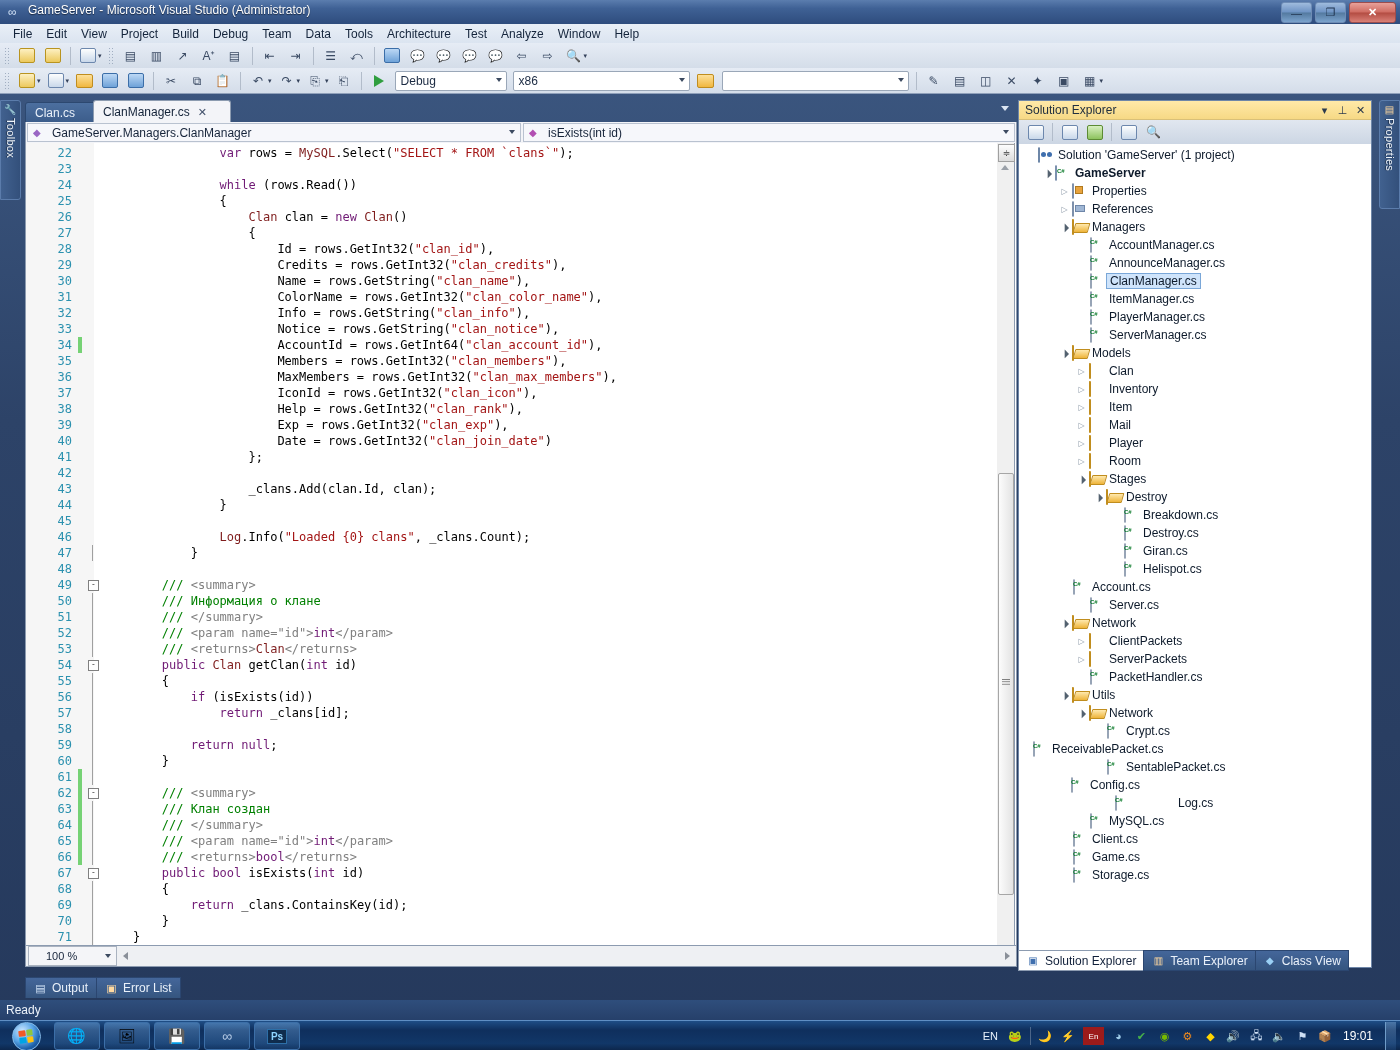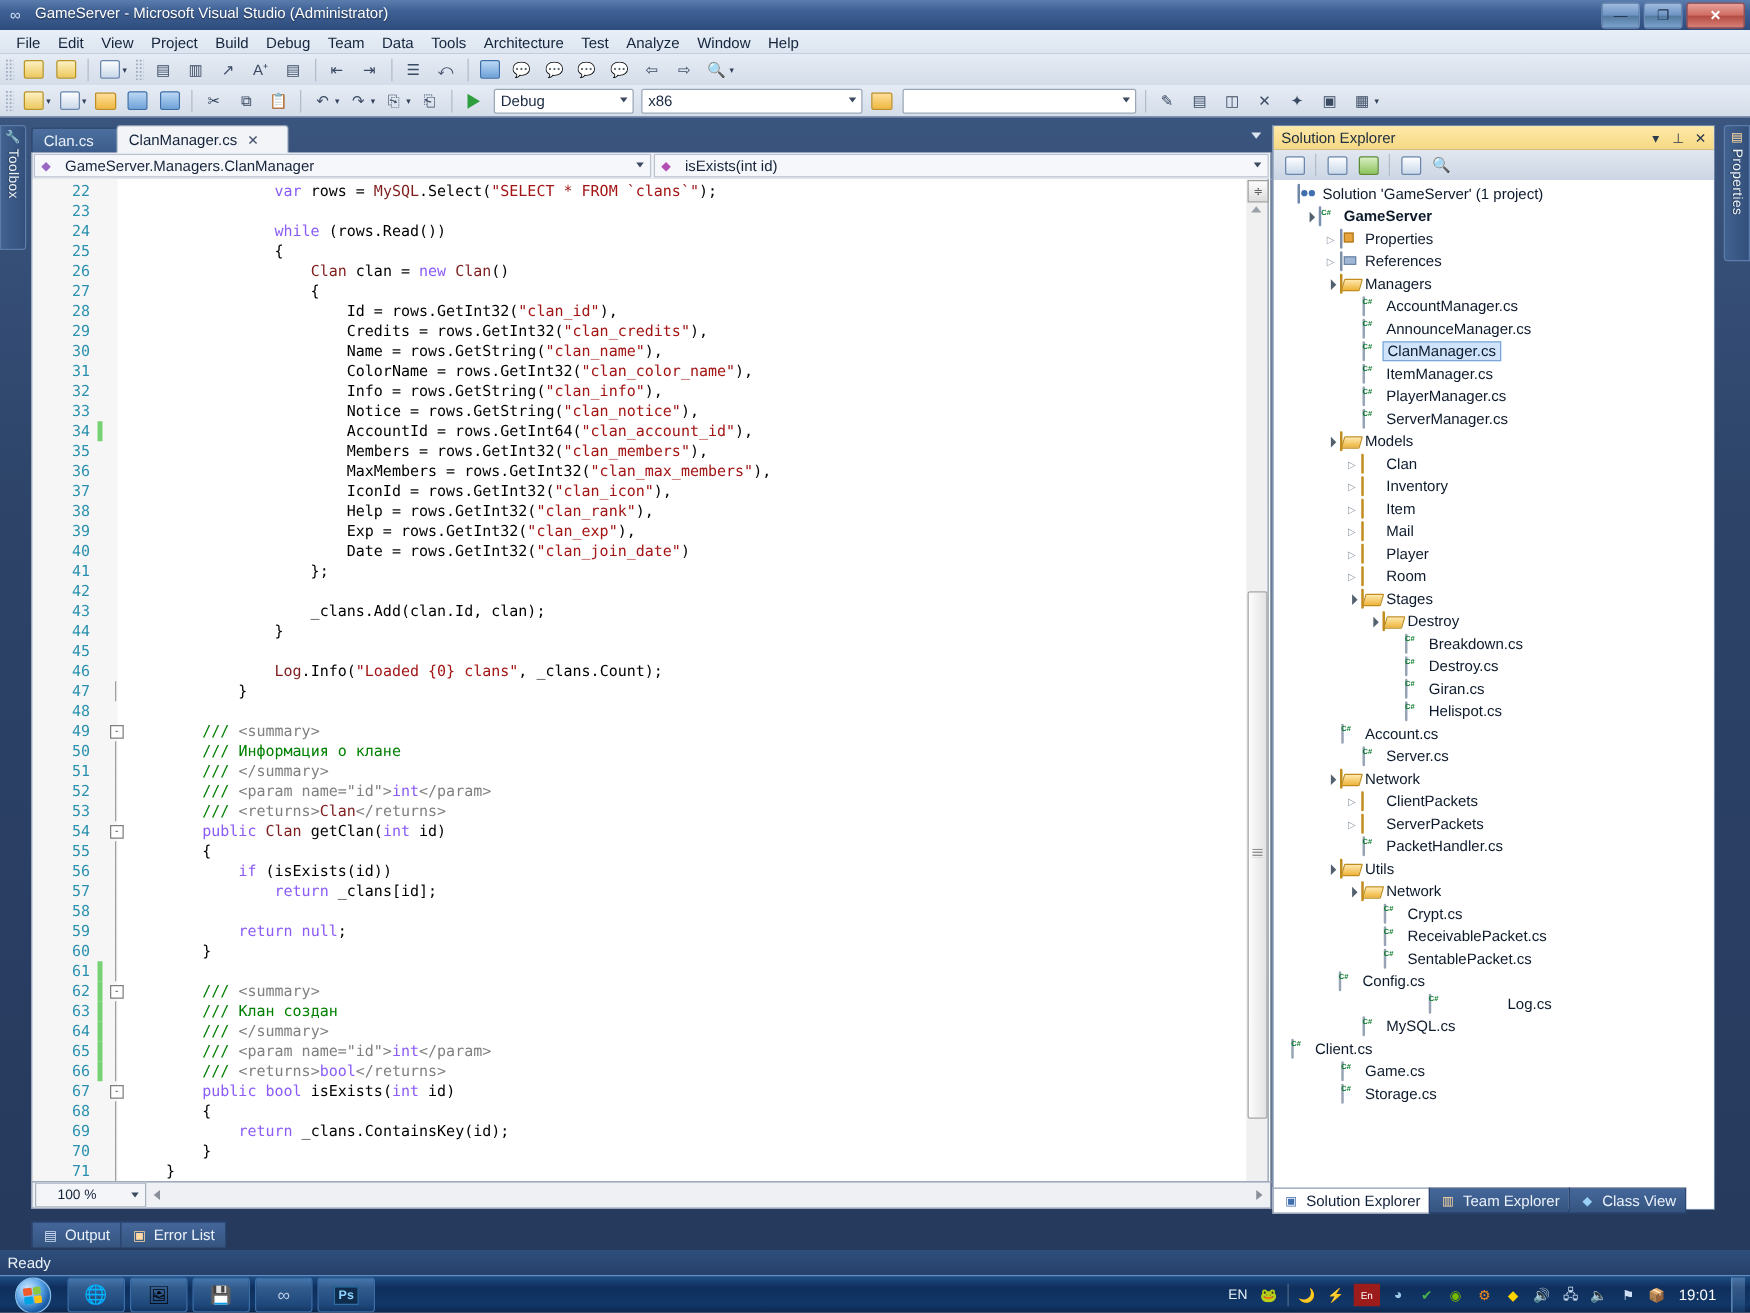--- a/index.html
+++ b/index.html
@@ -100,21 +100,21 @@
   .codelines{position:absolute;left:0;top:2px;width:960px;
     font-family:"DejaVu Sans Mono","Liberation Mono",monospace;font-size:12px;line-height:16px;}
   .cl{position:relative;height:16px;white-space:pre;}
   .ln{position:absolute;left:0;width:46px;text-align:right;color:#2b91af;}
   .chg{position:absolute;left:52px;width:4px;height:16px;}
   .chg.green{background:#76d275;}
   .fold{position:absolute;left:62px;top:3px;width:9px;height:9px;border:1px solid #808080;
     background:#fff;font-size:8px;line-height:7px;text-align:center;color:#3b3b3b;}
   .foldline{position:absolute;left:66px;width:1px;top:0;height:16px;background:#a0a0a0;}
   .src{position:absolute;left:78px;color:#000000;}
-  .k{color:#8b5cf6;}       
+  .k{color:#701a75;}       
   .t{color:#7f1d1d;}       
   .s{color:#a31515;}       
   .c{color:#008000;}       
   .xd{color:#808080;}      
   .p{color:#000000;}
 
   .vscroll{position:absolute;right:0;top:43px;width:17px;height:802px;
     background:#f0f0f0;border:1px solid #8c9bb0;border-top:none;border-left:none;}
   .vsthumbtop{position:absolute;left:1px;top:1px;width:15px;height:16px;
     background:linear-gradient(180deg,#fdfdfd,#dcdcdc);border:1px solid #a0a0a0;
@@ -737,46 +737,46 @@
         <div class="node" style="padding-left: 57px;">
           <span class="exp" style="transform: rotate(-45deg);">◢</span>
           <span class="nico"><span class="ic-folder open"></span></span>
           <span class="nlabel">Network</span>
         </div>
         <div class="node" style="padding-left: 74px;">
           <span class="exp"></span>
           <span class="nico"><span class="ic-cs"></span></span>
           <span class="nlabel">Crypt.cs</span>
         </div>
+        <div class="node" style="">
+          <span class="exp"></span>
+          <span class="nico"><span class="ic-cs"></span></span>
+          <span class="nlabel">ReceivablePacket.cs</span>
+        </div>
         <div class="node" style="padding-left: 74px;">
           <span class="exp"></span>
           <span class="nico"><span class="ic-cs"></span></span>
-          <span class="nlabel">ReceivablePacket.cs</span>
-        </div>
-        <div class="node" style="padding-left: 74px;">
-          <span class="exp"></span>
-          <span class="nico"><span class="ic-cs"></span></span>
           <span class="nlabel">SentablePacket.cs</span>
         </div>
         <div class="node" style="padding-left: 38px;">
           <span class="exp"></span>
           <span class="nico"><span class="ic-cs"></span></span>
           <span class="nlabel">Config.cs</span>
         </div>
-        <div class="node" style="padding-left: 66px; gap: 44px;">
+        <div class="node" style="padding-left: 38px; gap: 44px;">
           <span class="exp"></span>
           <span class="nico"><span class="ic-cs"></span></span>
           <span class="nlabel">Log.cs</span>
         </div>
         <div class="node" style="padding-left: 57px;">
           <span class="exp"></span>
           <span class="nico"><span class="ic-cs"></span></span>
           <span class="nlabel">MySQL.cs</span>
         </div>
-        <div class="node" style="">
+        <div class="node" style="padding-left: 40px;">
           <span class="exp"></span>
           <span class="nico"><span class="ic-cs"></span></span>
           <span class="nlabel">Client.cs</span>
         </div>
         <div class="node" style="padding-left: 40px;">
           <span class="exp"></span>
           <span class="nico"><span class="ic-cs"></span></span>
           <span class="nlabel">Game.cs</span>
         </div>
         <div class="node" style="padding-left: 40px;">

